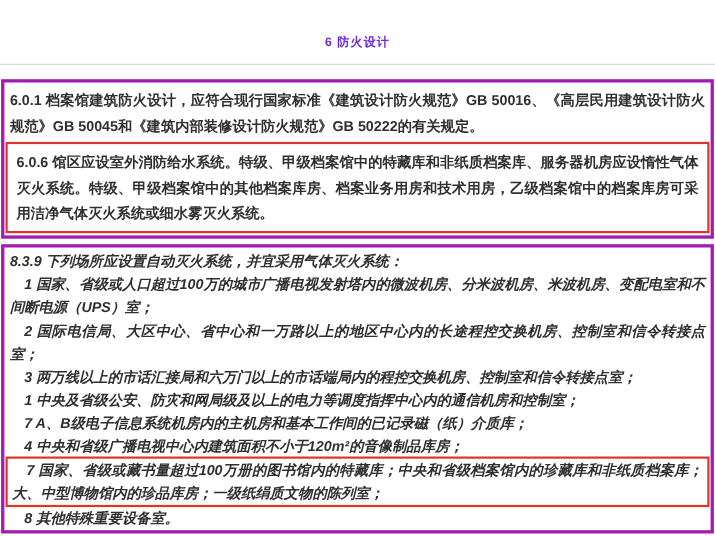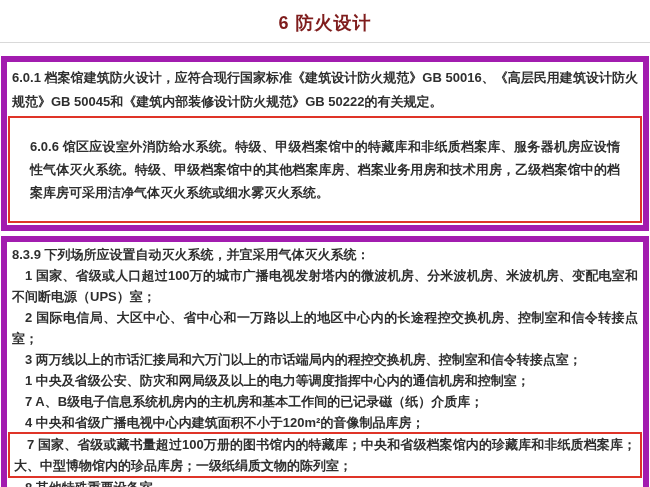--- a/index.html
+++ b/index.html
@@ -11,62 +11,63 @@
     overflow: hidden;
   }
   body {
     font-family: "Liberation Sans", sans-serif;
     font-weight: 700;
     color: #2f2f2f;
     -webkit-font-smoothing: antialiased;
   }
   .page-title {
     margin: 0;
-    padding-top: 12px;
-    font-size: 18px;
+    padding-top: 28px;
+    font-size: 11px;
     line-height: 22px;
     text-align: center;
-    color: #7f1d1d;
+    color: #6d28d9;
     font-weight: 700;
     letter-spacing: 1px;
   }
   .title-divider {
     margin-top: 8px;
     border-top: 1px solid #d9d9d9;
     height: 0;
   }
   .excerpt-box {
-    border: 6px solid #a21caf;
+    border: 3px solid #a21caf;
     margin: 13px 1px 0 1px;
     padding: 4px 5px 1px 5px;
     font-size: 13px;
   }
   .excerpt-box.second {
     margin-top: 5px;
     padding: 2px 5px 1px 5px;
   }
   .para {
     margin: 0 0 2px 0;
     line-height: 24px;
     text-align: justify;
   }
   .excerpt-box.second .para {
     margin: 0;
     line-height: 21px;
+    font-style: italic;
   }
   .item {
     text-indent: 1em;
   }
   .highlight-box {
     border: 2px solid #df3428;
     margin: 1px -4px 1px -4px;
     padding: 1px 4px 1px 4px;
   }
   .highlight-box .para {
-    margin: 16px;
+    margin: 4px;
     line-height: 23px;
   }
   .excerpt-box.second .highlight-box {
     margin: -1px -4px -1px -4px;
     padding: 0 4px;
   }
   .excerpt-box.second .highlight-box .para {
     line-height: 21px;
   }
 </style>

